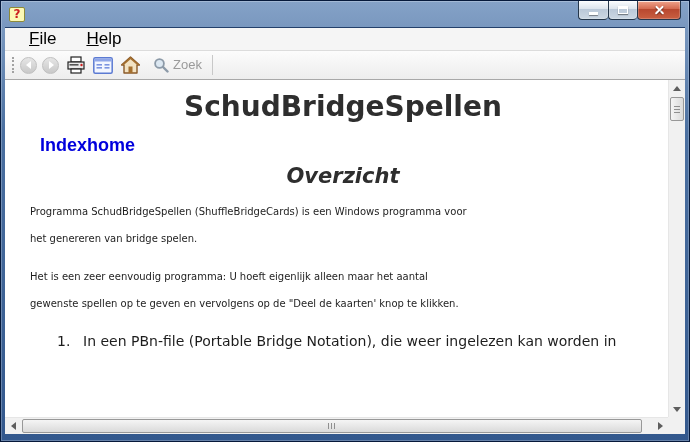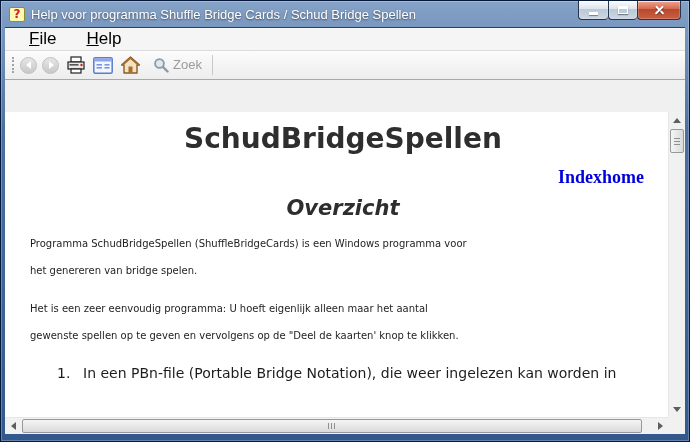--- a/index.html
+++ b/index.html
@@ -122,30 +122,29 @@
   .toolbar-sep { width: 1px; height: 20px; background: #c8c8c8; margin-left: 2px; }
 
   
   .content {
     position: relative;
     flex: 1;
     background: #fff;
     overflow: hidden;
     font-family: "DejaVu Sans", sans-serif;
     color: #1d1d1d;
-    margin-top: 32px;
   }
   .doc { padding: 6px 12px 0 25px; margin-right: 17px; }
   .doc-title {
     font-size: 28px; font-weight: bold; text-align: center;
     color: #2e2e2e; margin: 4px 0 12px 0;
   }
   .linkrow {
-    display: flex; justify-content: flex-end;
-    font-family: Liberation Serif, serif;
+    display: flex; justify-content: flex-start;
+    font-family: Liberation Sans, sans-serif;
     font-weight: bold; font-size: 18px;
     padding: 0 12px 0 10px;
     margin-bottom: 4px;
   }
   .linkrow a { color: #0000dd; text-decoration: none; cursor: pointer; }
   .doc-heading {
     font-size: 21px; font-weight: bold; text-align: center;
     color: #2e2e2e; margin: 8px 0 10px 0; font-style: italic;
   }
   .doc p {
@@ -194,21 +193,20 @@
   .tri-w     { width:0;height:0;border-top:4px solid transparent;border-bottom:4px solid transparent;border-right:5px solid #5e5e5e; }
   .tri-e     { width:0;height:0;border-top:4px solid transparent;border-bottom:4px solid transparent;border-left:5px solid #5e5e5e; }
 </style>
 </head>
 <body>
 
 <div class="window">
 
   <div class="titlebar">
     <span class="app-icon">?</span>
-    <span class="title-text">Help voor programma Shuffle Bridge Cards / Schud Bridge Spellen</span>
     <div class="win-controls">
       <div class="win-btn min">
           <span class="glyph-min"></span>
         </div>
       <div class="win-btn max">
           <span class="glyph-max"></span>
         </div>
       <div class="win-btn close">
           <span class="glyph-close"></span>
         </div>

